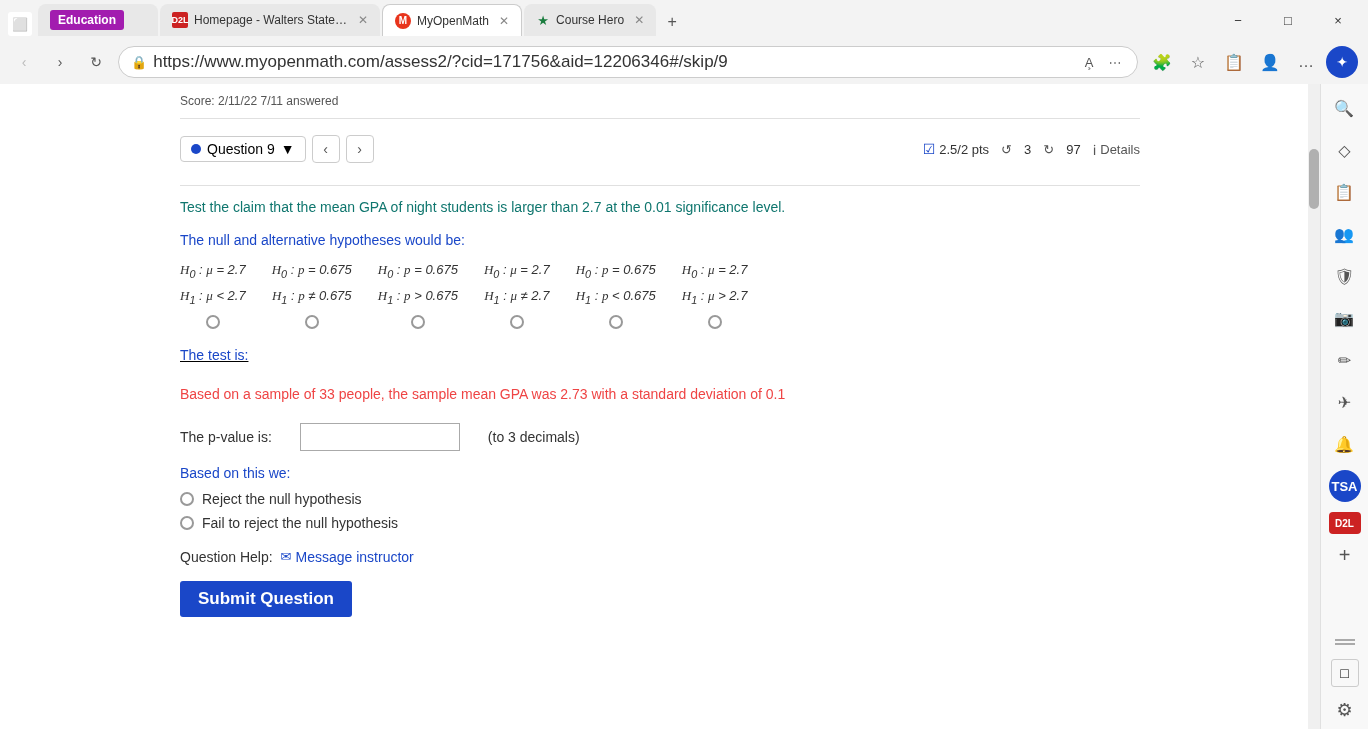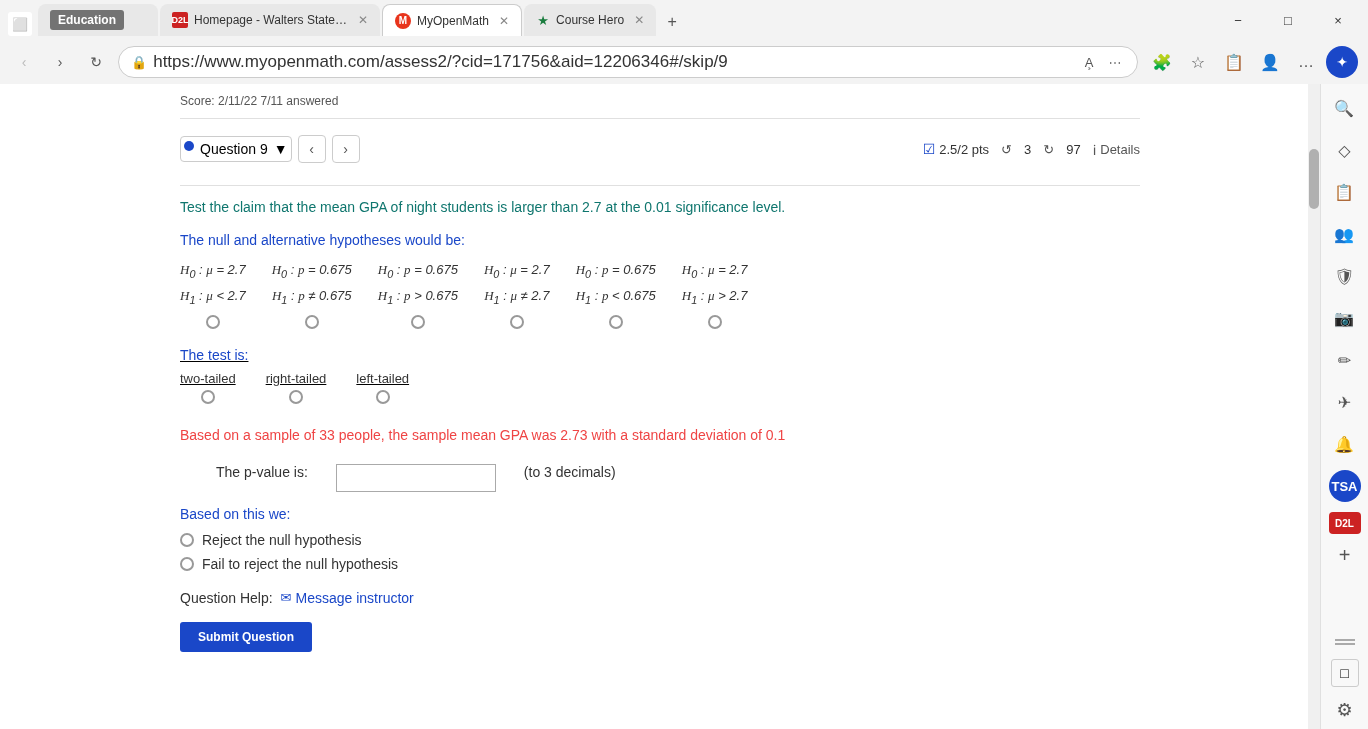--- a/index.html
+++ b/index.html
@@ -14,21 +14,21 @@
     .tab { display: flex; align-items: center; height: 32px; background: #e8e8e8; border-radius: 8px 8px 0 0; padding: 0 12px; font-size: 12px; color: #333; gap: 6px; min-width: 120px; max-width: 220px; cursor: pointer; }
     .tab.active { background: #fff; border-top: 1px solid #ccc; border-left: 1px solid #ccc; border-right: 1px solid #ccc; }
     .tab-icon { width: 14px; height: 14px; display: inline-flex; align-items: center; justify-content: center; font-size: 11px; }
     .tab-text { flex: 1; overflow: hidden; text-overflow: ellipsis; white-space: nowrap; font-size: 12px; }
     .tab-close { font-size: 12px; color: #888; cursor: pointer; margin-left: 4px; }
     .new-tab-btn { width: 28px; height: 28px; display: flex; align-items: center; justify-content: center; font-size: 16px; color: #555; cursor: pointer; }
     .window-controls { display: flex; gap: 6px; margin-left: 8px; }
     .win-btn { width: 44px; height: 30px; display: flex; align-items: center; justify-content: center; font-size: 13px; color: #333; cursor: pointer; }
 
     
-    .education-badge { background: #737373; color: #fff; font-size: 12px; font-weight: 600; padding: 3px 8px; border-radius: 3px; margin-right: 6px; }
+    .education-badge { background: #a21caf; color: #fff; font-size: 12px; font-weight: 600; padding: 3px 8px; border-radius: 3px; margin-right: 6px; }
 
     
     .address-bar-row { height: 44px; background: #f3f3f3; display: flex; align-items: center; padding: 0 10px; gap: 8px; }
     .nav-btn { width: 28px; height: 28px; display: flex; align-items: center; justify-content: center; color: #555; cursor: pointer; font-size: 14px; border-radius: 4px; }
     .nav-btn.disabled { color: #bbb; cursor: default; }
     .address-bar { flex: 1; height: 32px; background: #fff; border: 1px solid #ccc; border-radius: 16px; display: flex; align-items: center; padding: 0 12px; gap: 6px; font-size: 13px; color: #333; }
     .address-text { flex: 1; font-size: 17px; color: #333; }
     .address-icons { display: flex; gap: 6px; align-items: center; }
     .addr-icon { width: 20px; height: 20px; display: flex; align-items: center; justify-content: center; font-size: 13px; color: #555; cursor: pointer; }
     .toolbar-icons { display: flex; gap: 4px; align-items: center; }
@@ -52,21 +52,21 @@
     .scrollbar-track { flex: 1; background: #f0f0f0; position: relative; }
     .scrollbar-thumb { position: absolute; top: 10%; width: 10px; left: 1px; height: 60px; background: #b0b0b0; border-radius: 5px; }
 
     
     .content-area { flex: 1; overflow-y: auto; padding: 0; background: #fff; }
     .question-container { max-width: 1000px; margin: 0 auto; padding: 10px 20px 20px 20px; }
 
     
     .question-header { display: flex; align-items: center; justify-content: space-between; margin-bottom: 16px; padding: 6px 0; }
     .question-selector { display: flex; align-items: center; gap: 6px; }
-    .question-dropdown { display: flex; align-items: flex-start; gap: 6px; border: 1px solid #ccc; border-radius: 4px; padding: 4px 3px; background: #fff; cursor: pointer; font-size: 14px; }
+    .question-dropdown { display: flex; align-items: center; gap: 6px; border: 1px solid #ccc; border-radius: 4px; padding: 4px 10px; background: #fff; cursor: pointer; font-size: 14px; }
     .dropdown-dot { width: 10px; height: 10px; background: #1a47c8; border-radius: 50%; }
     .nav-arrow { width: 28px; height: 28px; border: 1px solid #ccc; border-radius: 4px; display: flex; align-items: center; justify-content: center; cursor: pointer; color: #555; font-size: 14px; background: #fff; }
     .question-meta { display: flex; align-items: center; gap: 12px; font-size: 13px; color: #333; }
     .pts-badge { display: flex; align-items: center; gap: 4px; }
     .check-icon { color: #1a47c8; font-size: 14px; }
     .retry-icon { color: #555; font-size: 13px; cursor: pointer; }
     .details-link { color: #555; text-decoration: none; display: flex; align-items: center; gap: 4px; }
     .info-icon { font-size: 14px; }
 
     
@@ -84,37 +84,37 @@
     .test-type-section { margin-bottom: 20px; text-decoration: underline; }
     .test-type-label { font-size: 14px; color: #1a47c8; margin-bottom: 8px; }
     .test-type-options { display: flex; gap: 30px; align-items: center; }
     .test-option { display: flex; flex-direction: column; align-items: center; gap: 4px; font-size: 13px; color: #333; }
     .test-radio { width: 14px; height: 14px; border-radius: 50%; border: 2px solid #999; background: #fff; cursor: pointer; }
 
     
     .sample-info { font-size: 14px; color: #ef4444; margin-bottom: 18px; line-height: 1.6; }
 
     
-    .input-row { display: flex; align-items: flex-start; gap: 28px; margin-bottom: 14px; font-size: 14px; color: #333; margin-left: 36px; }
+    .input-row { display: flex; align-items: center; gap: 28px; margin-bottom: 14px; font-size: 14px; color: #333; }
     .answer-input { border: 1px solid #aaa; height: 28px; width: 160px; padding: 2px 6px; font-size: 13px; }
     .answer-input-sm { border: 1px solid #aaa; height: 28px; width: 120px; padding: 2px 6px; font-size: 13px; }
 
     
     .based-section { margin-bottom: 18px; }
     .based-label { font-size: 14px; color: #1a47c8; margin-bottom: 10px; }
     .radio-option { display: flex; align-items: center; gap: 8px; margin-bottom: 8px; font-size: 14px; color: #333; cursor: pointer; }
     .radio-circle { width: 14px; height: 14px; border-radius: 50%; border: 2px solid #999; background: #fff; cursor: pointer; flex-shrink: 0; }
 
     
     .help-row { display: flex; align-items: center; gap: 8px; font-size: 14px; color: #333; margin-bottom: 16px; }
     .message-link { color: #1a47c8; text-decoration: none; display: flex; align-items: center; gap: 4px; }
     .mail-icon { font-size: 13px; }
 
     
-    .submit-btn { background: #1a47c8; color: #fff; border: none; padding: 8px 18px; font-size: 12px; font-weight: 600; border-radius: 3px; cursor: pointer; }
+    .submit-btn { background: #1a47c8; color: #fff; border: none; padding: 8px 18px; font-size: 17px; font-weight: 600; border-radius: 3px; cursor: pointer; }
 
     
     .score-text { font-size: 12px; color: #555; margin-bottom: 8px; }
 
     
     .math { font-style: italic; font-family: 'Times New Roman', serif; }
 
     .sep-line { border: none; border-top: 1px solid #e0e0e0; margin: 10px 0; }
   </style>
 </head>
@@ -276,34 +276,20 @@
               <div class="hyp-radio-row">
                 <div class="hyp-radio"></div>
               </div>
             </div>
           </div>
         </div>
 
         
         <div class="test-type-section">
           <p class="test-type-label">The test is:</p>
-          <div class="test-type-options">
-            <div class="test-option">
-              <span>two-tailed</span>
-              <div class="test-radio"></div>
-            </div>
-            <div class="test-option">
-              <span>right-tailed</span>
-              <div class="test-radio"></div>
-            </div>
-            <div class="test-option">
-              <span>left-tailed</span>
-              <div class="test-radio"></div>
-            </div>
-          </div>
         </div>
 
         
         <p class="sample-info">
           <span>Based on a sample of 33 people, the sample mean GPA was 2.73 with a standard deviation of 0.1</span>
         </p>
 
         
         <div class="input-row">
           <span>The p-value is:</span>

